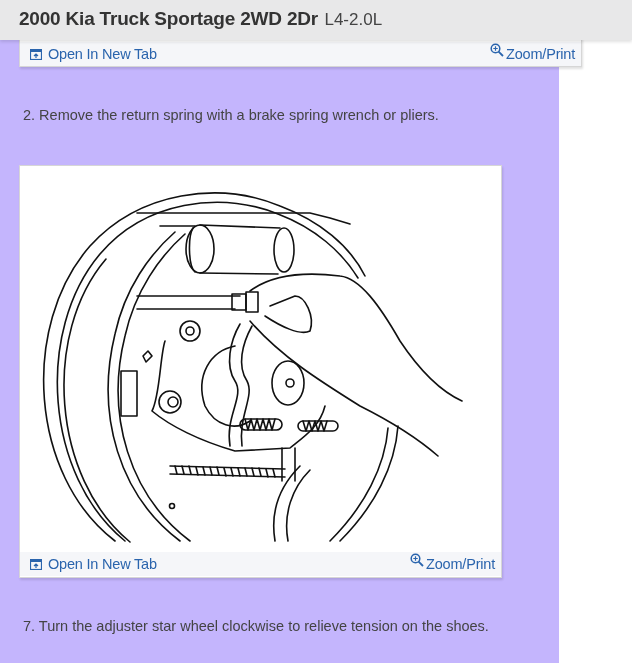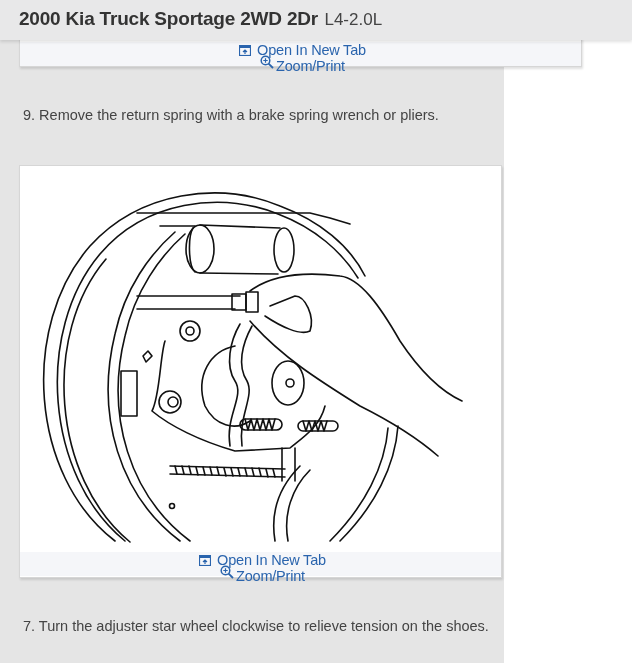--- a/index.html
+++ b/index.html
@@ -1,21 +1,21 @@
 <!DOCTYPE html>
 <html><head>
   <meta charset="utf-8">
   <style>
     * { box-sizing: border-box; margin: 0; padding: 0; }
     html, body {
       width: 632px; height: 663px; overflow: hidden;
       background: #ffffff;
       font-family: "Liberation Sans", "DejaVu Sans", sans-serif;
     }
-    .page { position: relative; width: 504px; height: 663px; background: #e5e5e5; }
+    .page { position: relative; width: 559px; height: 663px; background: #c4b5fd; }
 
     
     .vehicle-header {
       position: absolute; left: 0; top: 0; width: 632px; height: 40px;
       background: #e8e8e9;
       box-shadow: 0 2px 3px rgba(0,0,0,0.12);
       z-index: 5;
       padding: 8px 0 0 19px;
       white-space: nowrap;
     }
@@ -34,21 +34,20 @@
       border: 1px solid #d6d6d6;
       background: #fff;
       box-shadow: 1px 2px 2px rgba(0,0,0,0.12);
     }
     .figure-toolbar {
       height: 24px; background: #f5f6f9;
       display: flex; align-items: center; justify-content: space-between;
       padding: 0 6px 0 10px;
       font-size: 14px; color: #2a64ad;
       font-family: "DejaVu Sans", sans-serif;
-      flex-direction: column;
     }
     .toolbar-link { display: flex; align-items: center; cursor: pointer; color: #2a64ad; }
     .toolbar-link .lbl { font-size: 13.5px; letter-spacing: -0.2px; font-family: "Liberation Sans", sans-serif; font-size: 14.5px; }
     .icon-open { width: 12px; height: 11px; margin-right: 6px; display: inline-block; }
     .icon-zoom { width: 14px; height: 14px; margin-right: 2px; display: inline-block; position: relative; top: -4px; }
 
     .card-top { left: 19px; top: 28px; width: 563px; height: 39px; border-top: none; }
     .card-top .figure-toolbar { position: absolute; left: 0; bottom: 0; width: 100%; }
 
     .card-main { left: 19px; top: 165px; width: 483px; height: 413px; }
@@ -88,21 +87,21 @@
         <svg class="icon-zoom" viewBox="0 0 14 14">
           <circle cx="5.5" cy="5.5" r="4.3" fill="none" stroke="#2a64ad" stroke-width="1.5"></circle>
           <path d="M8.6 8.6 L13 13" stroke="#2a64ad" stroke-width="1.8"></path>
           <path d="M5.5 3.3 V7.7 M3.3 5.5 H7.7" stroke="#2a64ad" stroke-width="1.2"></path>
         </svg>
         <span class="lbl">Zoom/Print</span>
       </a>
     </div>
   </div>
 
-  <p class="step-text step-8">9. Remove the return spring with a brake spring wrench or pliers.</p>
+  <p class="step-text step-8">2. Remove the return spring with a brake spring wrench or pliers.</p>
 
   <div class="figure-card card-main">
     <div class="figure-image">
       <svg width="481" height="386" viewBox="0 0 481 386">
         <g fill="none" stroke="#111" stroke-width="1.6" stroke-linecap="round" stroke-linejoin="round">
 
           <path d="M95 375 C 10 310, 0 160, 70 80 C 120 25, 200 15, 260 40 C 300 55, 330 80, 345 110"></path>
           <path d="M105 375 C 25 310, 15 165, 80 88 C 125 35, 200 25, 258 48 C 295 62, 322 86, 338 112"></path>
           <path d="M110 376 C 32 312, 22 168, 86 93"></path>
 

